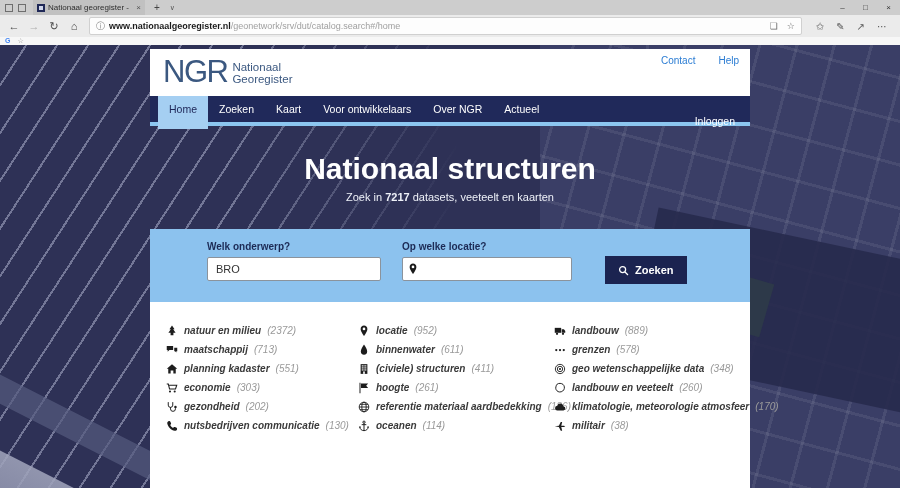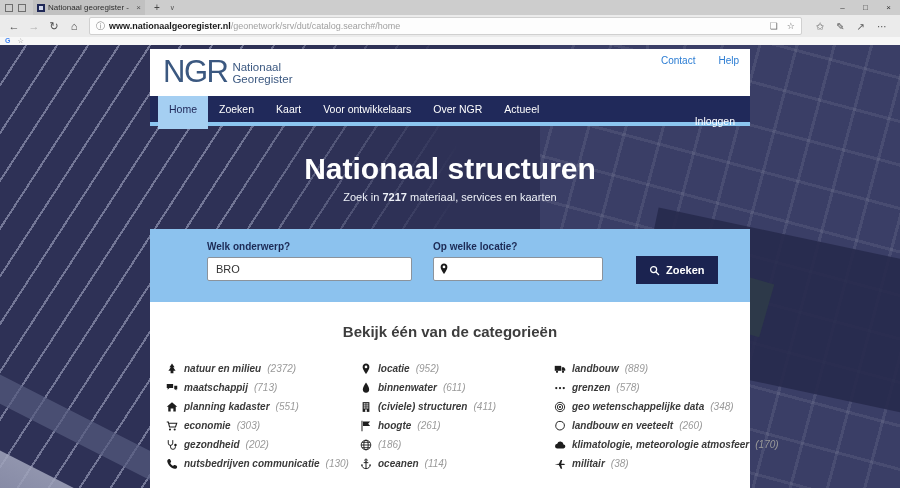--- a/index.html
+++ b/index.html
@@ -65,21 +65,21 @@
   .nav-underline{height:4px;background:#8cc6f0;flex:0 0 auto;}
 
   .hero{height:103px;text-align:center;color:#fff;flex:0 0 auto;}
   .hero h1{margin:26px 0 0;font-size:30px;font-weight:bold;}
   .hero p{margin:5px 0 0;font-size:11px;color:#eef1f8;}
   .hero p .cnt{font-weight:bold;}
 
   .search-panel{height:73px;background:#8cc2ee;display:flex;padding:12px 0 0 57px;box-sizing:border-box;flex:0 0 auto;}
   .field label{display:block;font-size:10px;font-weight:bold;color:#1c2a55;margin-bottom:5px;}
   .field input{height:24px;border:1px solid #8b939c;border-radius:2px;font-size:11px;padding:0 8px;box-sizing:border-box;font-family:inherit;color:#333;background:#fff;outline:none;}
-  .field.topic input{width:205px;}
+  .field.topic input{width:174px;}
   .field.loc{margin-left:21px;}
   .loc-wrap{position:relative;width:170px;}
   .loc-wrap input{width:100%;padding-left:21px;}
   .loc-pin{position:absolute;left:5px;top:5px;width:12px;height:14px;color:#1a1a1a;}
   .search-btn{margin-left:33px;margin-top:15px;height:28px;background:#1b2350;color:#fff;border:none;font-size:11px;font-weight:bold;display:flex;align-items:center;gap:6px;padding:0 13px;font-family:inherit;cursor:pointer;}
   .search-btn svg{width:11px;height:11px;}
 
   .categories{flex:1;background:#fff;}
   .categories h2{margin:21px 0 0;text-align:center;font-size:15px;color:#3d3d3d;}
   .cat-grid{display:flex;padding:22px 0 0 16px;}
@@ -271,21 +271,21 @@
             <div class="nav-item">Voor ontwikkelaars</div>
             <div class="nav-item">Over NGR</div>
             <div class="nav-item">Actueel</div>
           </span>
         <span class="nav-right">Inloggen</span>
       </nav>
       <div class="nav-underline"></div>
 
       <div class="hero">
         <h1>Nationaal structuren</h1>
-        <p><span>Zoek in </span><span class="cnt">7217</span><span> materiaal, services en kaarten</span></p>
+        <p><span>Zoek in </span><span class="cnt">7217</span><span> datasets, veeteelt en kaarten</span></p>
       </div>
 
       <div class="search-panel">
         <div class="field topic">
           <label>Welk onderwerp?</label>
           <input type="text" value="BRO" style="">
         </div>
         <div class="field loc">
           <label>Op welke locatie?</label>
           <div class="loc-wrap">
@@ -297,21 +297,20 @@
         </div>
         <button class="search-btn">
           <svg viewBox="0 0 16 16">
               <use href="#sym-search-icon"></use>
             </svg>
           <span>Zoeken</span>
         </button>
       </div>
 
       <div class="categories">
-        <h2>Bekijk één van de categorieën</h2>
         <div class="cat-grid">
           <div class="cat-col">
               <div class="cat-item">
                 <svg class="cat-icon" viewBox="0 0 16 16">
                   <use href="#sym-tree-icon"></use>
                 </svg>
                 <span class="cat-label">natuur en milieu</span>
                 <span class="cat-count">(2372)</span>
               </div>
               <div class="cat-item">
@@ -376,20 +375,21 @@
                 <svg class="cat-icon" viewBox="0 0 16 16">
                   <use href="#sym-flag-icon"></use>
                 </svg>
                 <span class="cat-label">hoogte</span>
                 <span class="cat-count">(261)</span>
               </div>
               <div class="cat-item">
                 <svg class="cat-icon" viewBox="0 0 16 16">
                   <use href="#sym-globe-icon"></use>
                 </svg>
+                <span class="cat-label">referentie materiaal aardbedekking</span>
                 <span class="cat-count">(186)</span>
               </div>
               <div class="cat-item">
                 <svg class="cat-icon" viewBox="0 0 16 16">
                   <use href="#sym-anchor-icon"></use>
                 </svg>
                 <span class="cat-label">oceanen</span>
                 <span class="cat-count">(114)</span>
               </div>
             </div>

